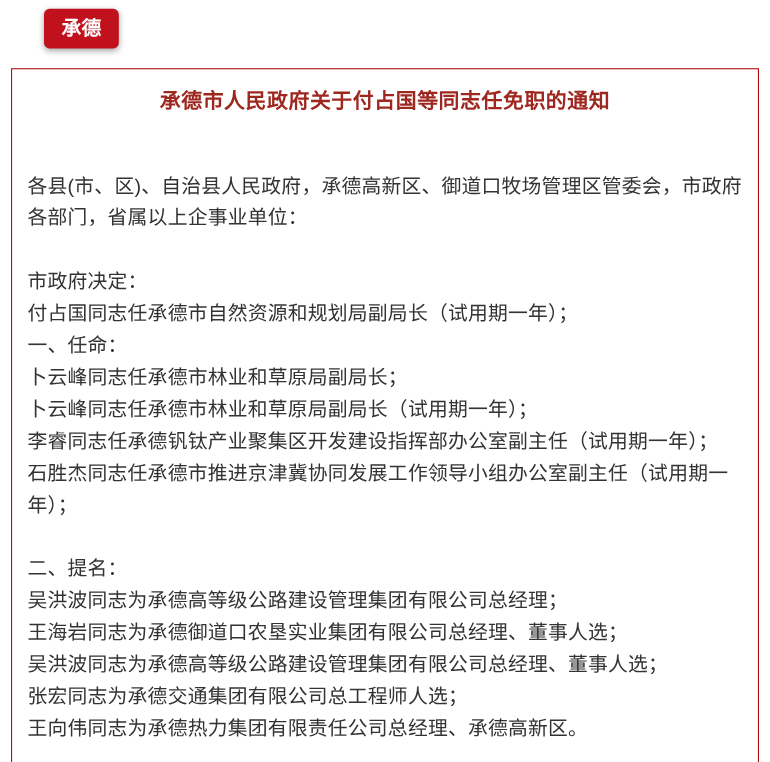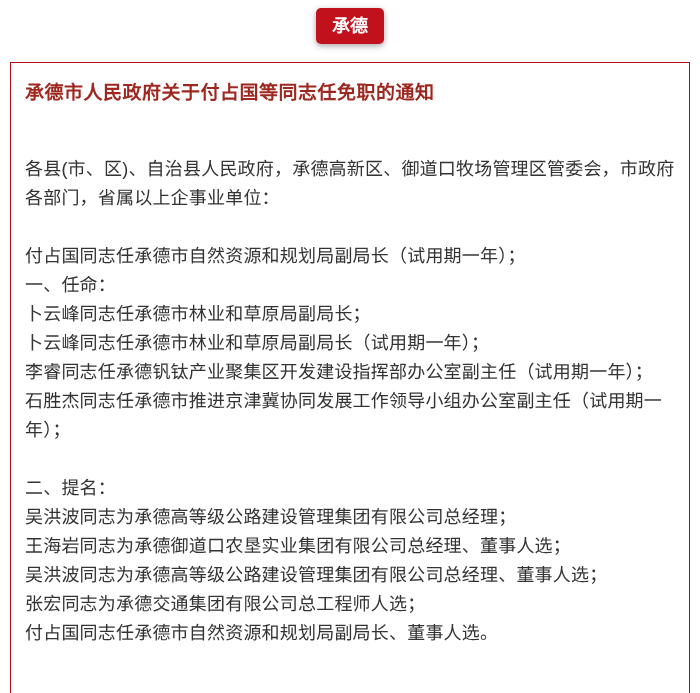--- a/index.html
+++ b/index.html
@@ -6,22 +6,22 @@
   html, body { margin: 0; padding: 0; }
   body {
     width: 700px;
     height: 693px;
     overflow: hidden;
     background: #ffffff;
     font-family: "Liberation Sans", sans-serif;
     color: #333333;
   }
   .badge-row {
-    text-align: center;
     padding-top: 8px;
+    padding-left: 40px;
   }
   .badge {
     display: inline-block;
     background: #c1111d;
     color: #ffffff;
     font-weight: bold;
     font-size: 18px;
     line-height: 1;
     padding: 9px 16px;
     border-radius: 5px;
@@ -30,21 +30,21 @@
   }
   .notice-box {
     margin: 18px 10px 0 10px;
     border: 1px solid #b00e14;
     min-height: 640px;
     padding: 15px 14px 20px 14px;
     background: #ffffff;
   }
   .notice-title {
     margin: 0;
-    text-align: left;
+    text-align: center;
     font-size: 19px;
     line-height: 29px;
     font-weight: bold;
     color: #9e2820;
     letter-spacing: 0.5px;
   }
   .notice-body {
     margin-top: 48px;
     font-size: 18px;
     line-height: 29px;
@@ -64,30 +64,31 @@
     <span class="badge">承德</span>
   </div>
 
   <div class="notice-box">
 
     <h1 class="notice-title">承德市人民政府关于付占国等同志任免职的通知</h1>
 
     <div class="notice-body">
       <p class="line">各县(市、区)、自治县人民政府，承德高新区、御道口牧场管理区管委会，市政府各部门，省属以上企事业单位：</p>
       <p class="line"></p>
+      <p class="line">市政府决定：</p>
       <p class="line">付占国同志任承德市自然资源和规划局副局长（试用期一年）；</p>
       <p class="line">一、任命：</p>
       <p class="line">卜云峰同志任承德市林业和草原局副局长；</p>
       <p class="line">卜云峰同志任承德市林业和草原局副局长（试用期一年）；</p>
       <p class="line">李睿同志任承德钒钛产业聚集区开发建设指挥部办公室副主任（试用期一年）；</p>
       <p class="line">石胜杰同志任承德市推进京津冀协同发展工作领导小组办公室副主任（试用期一年）；</p>
       <p class="line"></p>
       <p class="line">二、提名：</p>
       <p class="line">吴洪波同志为承德高等级公路建设管理集团有限公司总经理；</p>
       <p class="line">王海岩同志为承德御道口农垦实业集团有限公司总经理、董事人选；</p>
       <p class="line">吴洪波同志为承德高等级公路建设管理集团有限公司总经理、董事人选；</p>
       <p class="line">张宏同志为承德交通集团有限公司总工程师人选；</p>
-      <p class="line">付占国同志任承德市自然资源和规划局副局长、董事人选。</p>
+      <p class="line">王向伟同志为承德热力集团有限责任公司总经理、承德高新区。</p>
     </div>
 
   </div>
 
 </div>
 
 </body></html>

